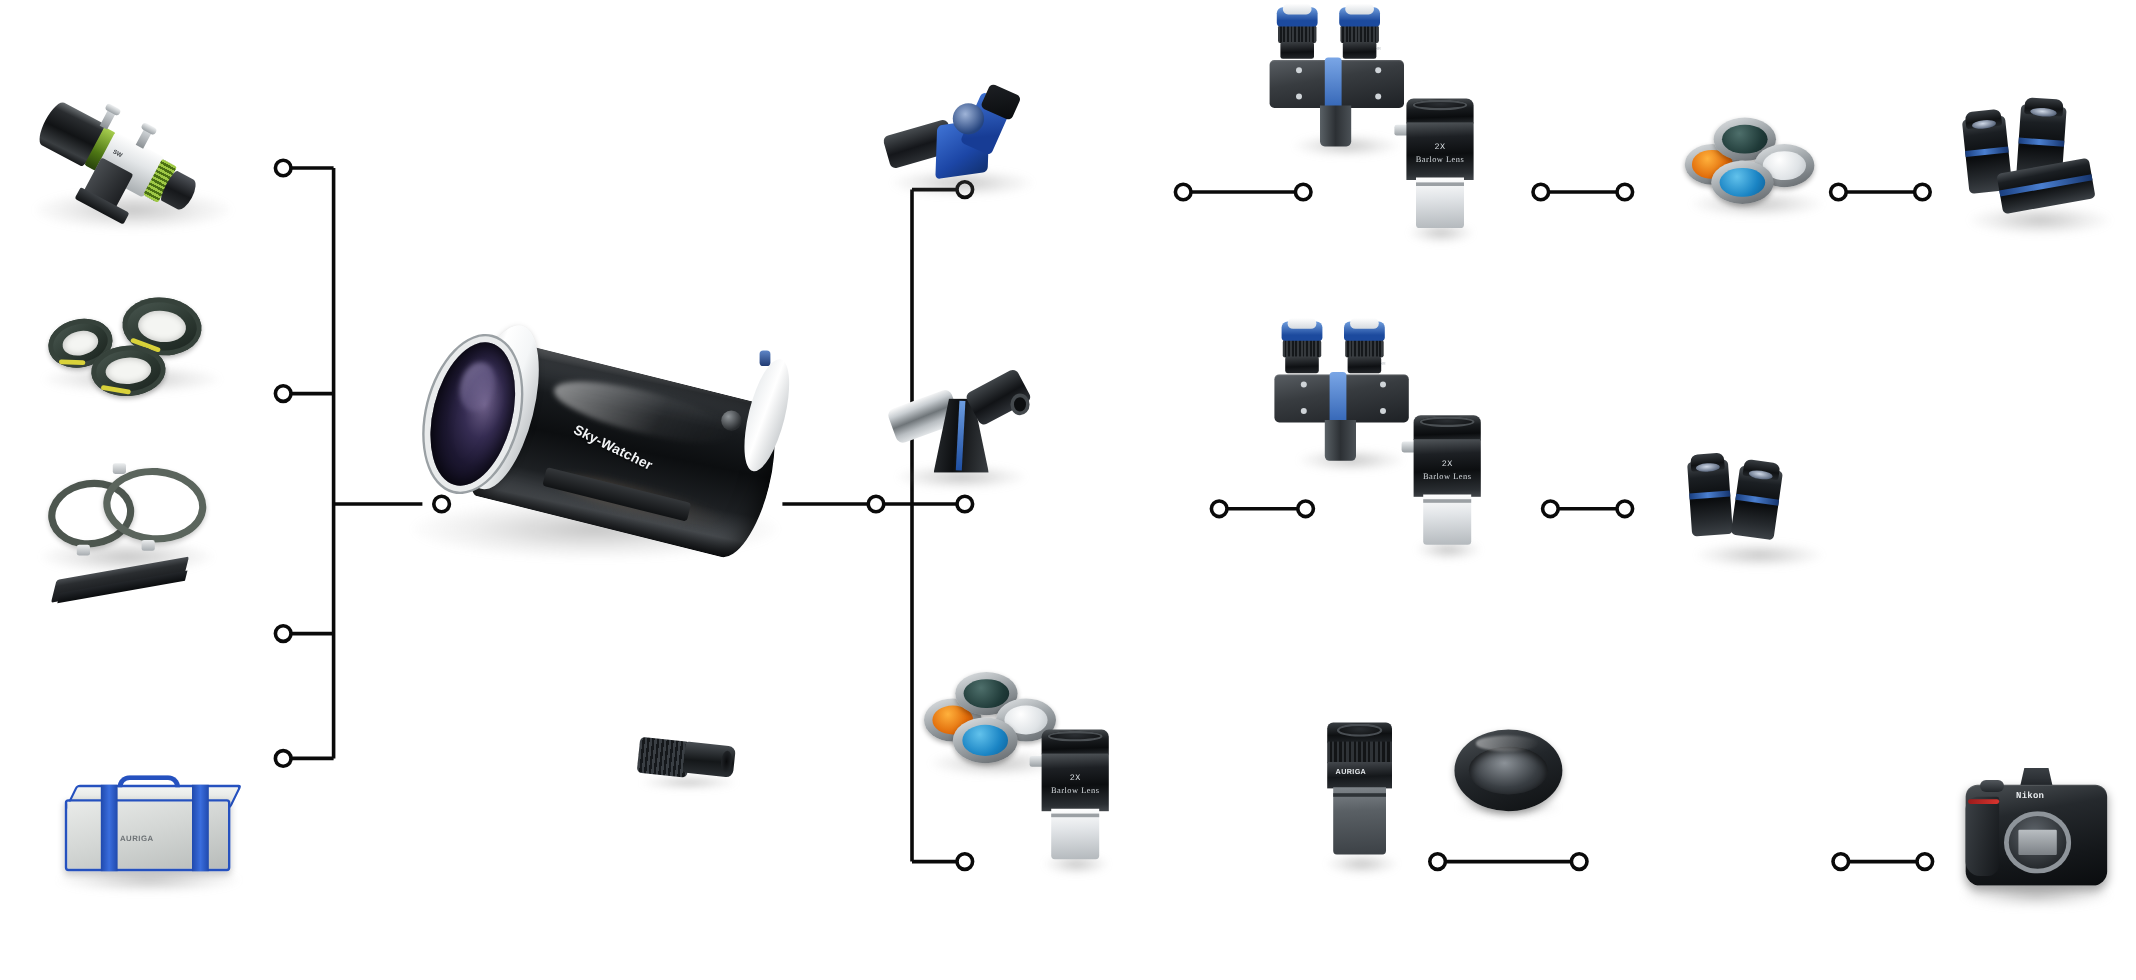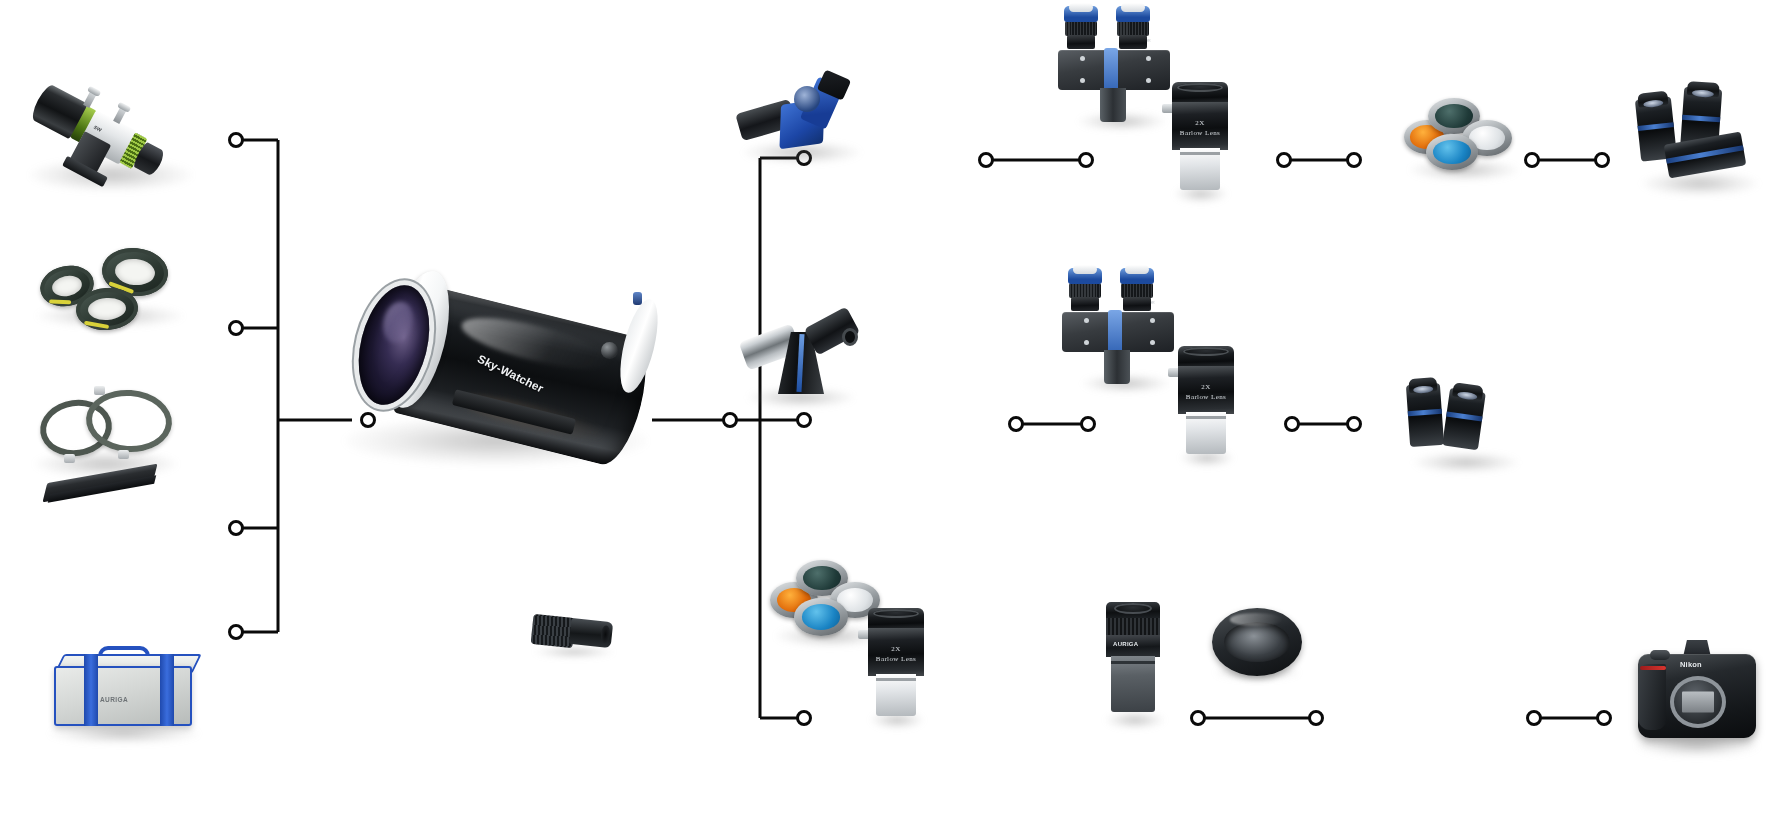--- a/index.html
+++ b/index.html
@@ -337,21 +337,21 @@
     box-shadow: inset 0 0 0 2px #4b5054;
   }
   .barlow .mid {
     position: absolute; left: 2px; top: 20px; width: 56px; height: 48px;
     background: linear-gradient(178deg,#51565a 0%,#1d2024 26%,#0c0e10 55%,#2a2e32 88%,#44484c 100%);
   }
   .barlow .mid .lt {
     position: absolute; left: 0; right: 0; text-align: center; color: #d8dde1;
     font-family: "Liberation Serif", serif; font-size: 7px; letter-spacing: .4px;
   }
-  .barlow .mid .l1 { top: 17px; }
+  .barlow .mid .l1 { top: 17px; font-family: Liberation Mono, monospace; }
   .barlow .mid .l2 { top: 27px; font-size: 7px; }
   .barlow .thumb {
     position: absolute; left: -8px; top: 22px; width: 12px; height: 9px; border-radius: 2px;
     background: linear-gradient(#e8ebed,#9aa0a4);
   }
   .barlow .snout {
     position: absolute; left: 10px; top: 66px; width: 40px; height: 42px;
     background: linear-gradient(178deg,#ffffff 0%,#e2e5e8 40%,#b4b9bd 100%);
     border-radius: 0 0 3px 3px;
   }
@@ -470,21 +470,21 @@
     position: absolute; left: 6px; top: 28px; width: 28px; height: 66px;
     border-radius: 10px 2px 10px 12px;
     background: linear-gradient(100deg,#3c4146,#14171a);
   }
   #camera .redline {
     position: absolute; left: 8px; top: 30px; width: 26px; height: 4px; border-radius: 3px;
     background: linear-gradient(90deg,#9c1b1b,#d8352f);
   }
   #camera .nik {
     position: absolute; left: 48px; top: 24px; font-size: 7.5px; color: #e8ebee;
-    font-family: Liberation Sans, sans-serif; font-weight: bold; letter-spacing: .2px; text-align: right;
+    font-family: Liberation Mono, monospace; font-weight: bold; letter-spacing: .2px; text-align: right;
   }
   #camera .dial {
     position: absolute; left: 18px; top: 14px; width: 20px; height: 10px; border-radius: 5px;
     background: linear-gradient(#53585d,#22262a);
   }
 
   
   #adapter { left: 532px; top: 610px; width: 84px; height: 44px; }
   #adapter .knurl {
     position: absolute; left: 0; top: 6px; width: 42px; height: 30px;

